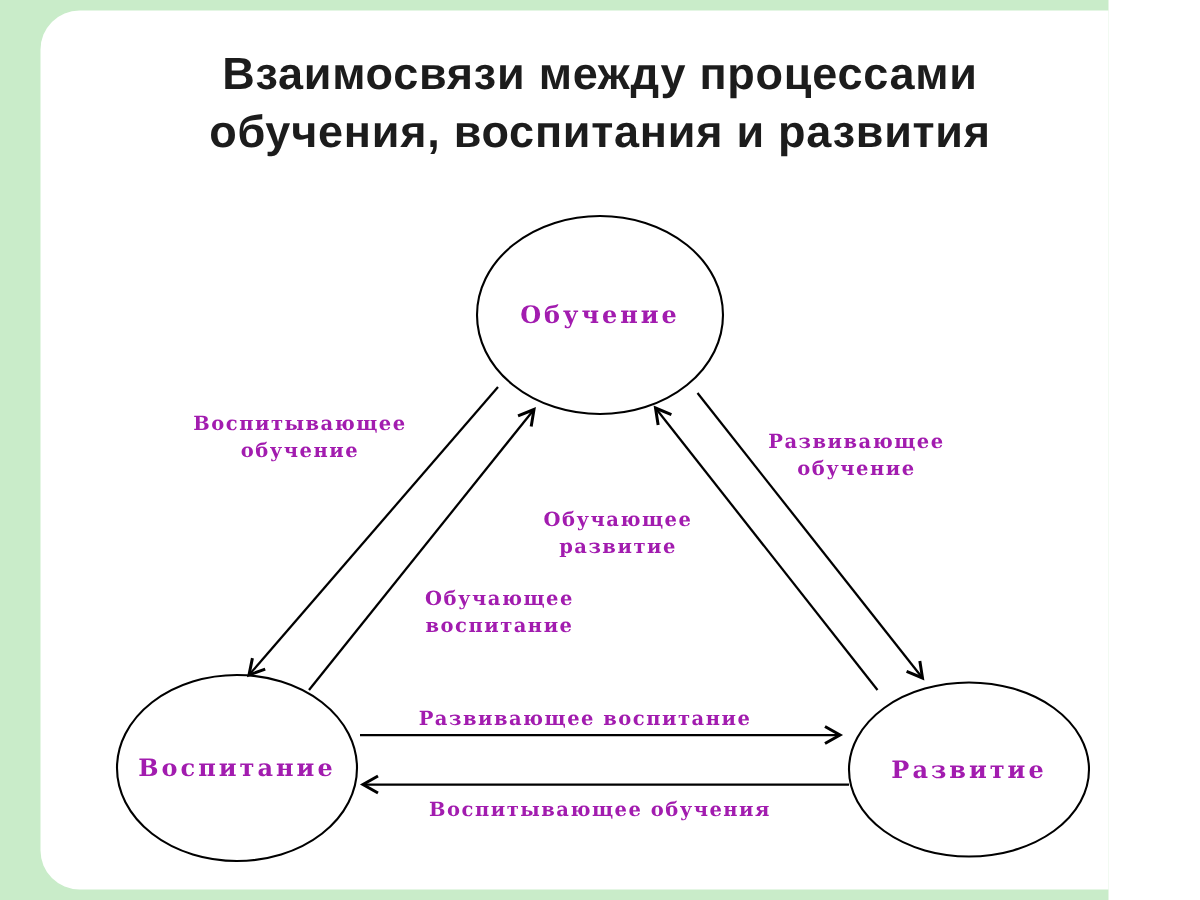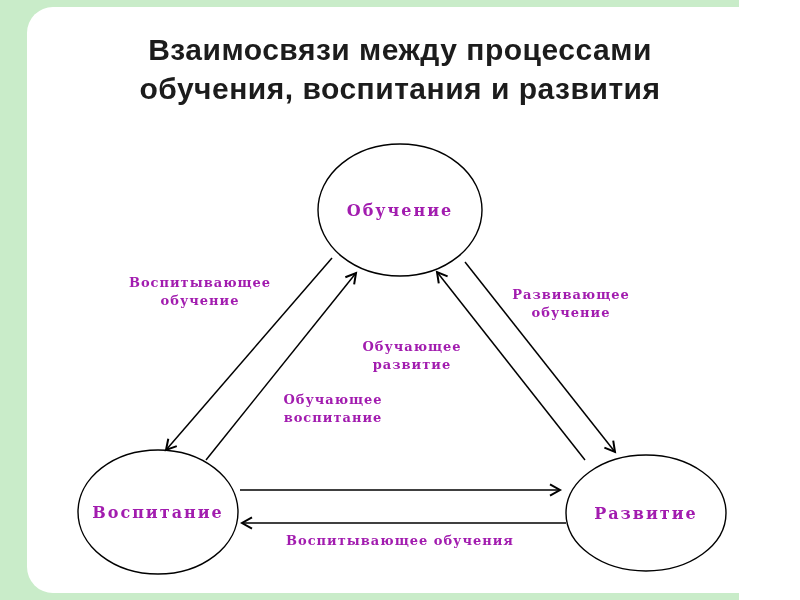--- a/index.html
+++ b/index.html
@@ -99,14 +99,15 @@
   <div class="node-label" style="left:646px; top:513px;">Развитие</div>
 
   <div class="edge-label" style="left:200px; top:292px;">Воспитывающее
 обучение</div>
   <div class="edge-label" style="left:571px; top:304px;">Развивающее
 обучение</div>
   <div class="edge-label" style="left:412px; top:356px;">Обучающее
 развитие</div>
   <div class="edge-label" style="left:333px; top:409px;">Обучающее
 воспитание</div>
+  <div class="edge-label" style="left:390px; top:480px;">Развивающее воспитание</div>
   <div class="edge-label" style="left:400px; top:541px;">Воспитывающее обучения</div>
 </div>
 
 </body></html>

